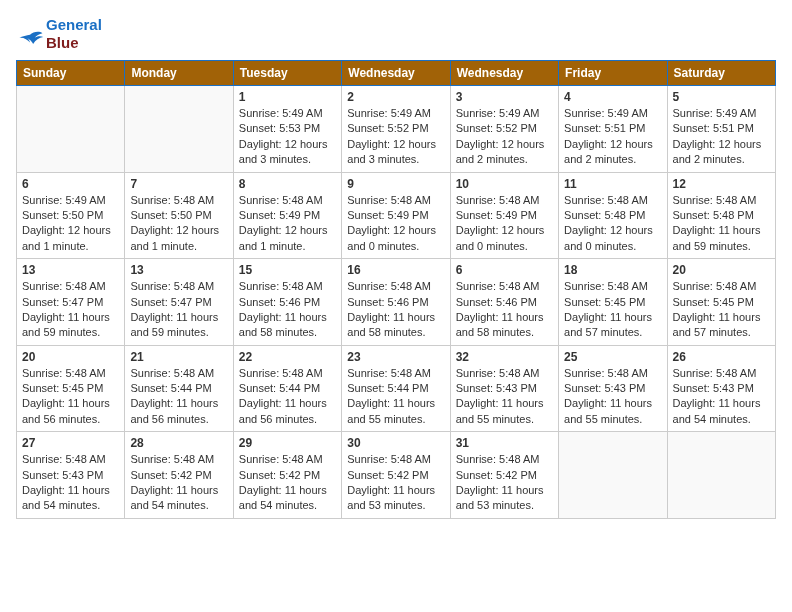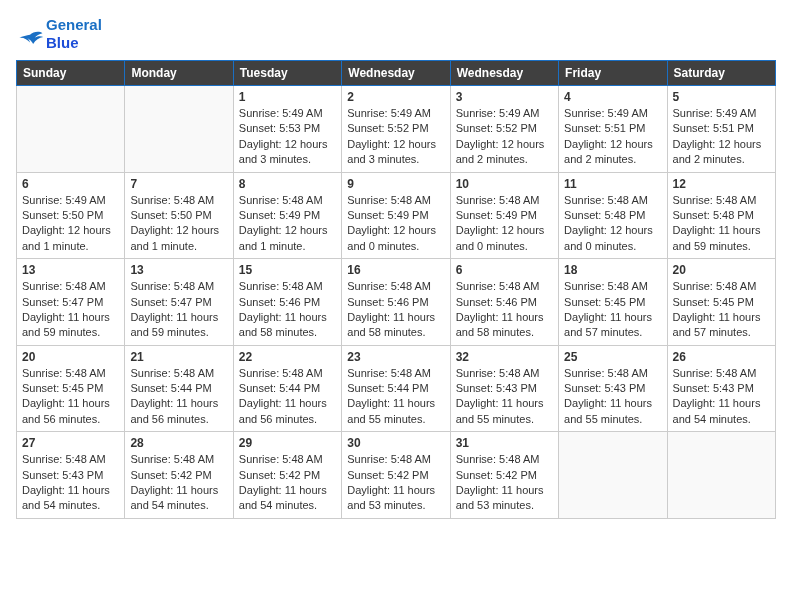--- a/index.html
+++ b/index.html
@@ -38,21 +38,21 @@
       font-size: 15px;
       color: #333;
       font-weight: bold;
     }
     .calendar {
       width: 100%;
       border-collapse: collapse;
       font-size: 10.5px;
     }
     .calendar thead th {
-      background: #404040;
+      background: #a16207;
       color: #fff;
       padding: 5px 6px;
       text-align: left;
       font-size: 12px;
       font-weight: bold;
       border: 1px solid #1a6fc4;
     }
     .calendar tbody td {
       border: 1px solid #ccc;
       vertical-align: top;
@@ -80,21 +80,21 @@
 
 <div class="header">
   <div class="logo">
     <svg class="logo-bird" viewBox="0 0 36 28" fill="none" xmlns="http://www.w3.org/2000/svg">
       <path d="M18 6 C22 2, 30 1, 34 4 C30 5, 26 7, 24 10 C26 8, 32 7, 35 9 C30 10, 25 13, 22 18 C20 14, 16 10, 10 9 C14 9, 17 12, 18 16 C15 12, 9 9, 4 10 C8 8, 14 7, 18 6Z" fill="#1a6fc4"></path>
     </svg>
     <div>
       <div style="font-size:15px;font-weight:bold;color:#333;line-height:1.2;">
         <span style="color:#1a6fc4;">General</span>
       </div>
-      <div style="font-size:15px;font-weight:bold;color:#1d4ed8;line-height:1.2;">Blue</div>
+      <div style="font-size:15px;font-weight:bold;color:#7f1d1d;line-height:1.2;">Blue</div>
     </div>
   </div>
   <div class="title-area">
     <div class="month-title"></div>
     <div class="subtitle"></div>
   </div>
 </div>
 
 <table class="calendar">
   <thead>

